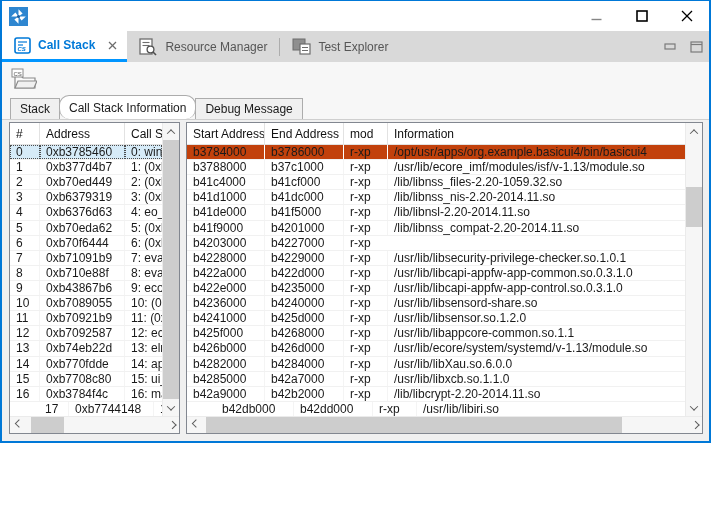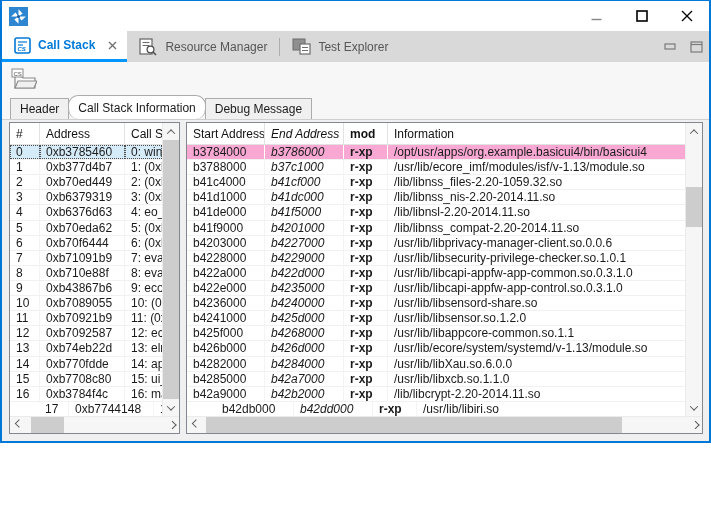--- a/index.html
+++ b/index.html
@@ -50,26 +50,26 @@
   .row { flex:1 1 0; display:flex; min-height:0; border-bottom:1px solid #f1f1f1; align-items:stretch; }
   .row:last-child { border-bottom:none;margin-left:29px; }
   .row .cell { display:flex; align-items:center; padding-left:6px; white-space:nowrap; overflow:hidden;
                border-right:1px solid #f4f4f4; }
   .row .cell:last-child, .hdr .cell:last-child { border-right:none; }
 
   .lt .c0 { width:30px; flex:0 0 auto; }
   .lt .c1 { width:85px; flex:0 0 auto; }
   .lt .c2 { flex:1 1 auto; }
   .rt .c0 { width:78px; flex:0 0 auto; }
-  .rt .c1 { width:79px; flex:0 0 auto;font-style:italic; }
-  .rt .c2 { width:44px; flex:0 0 auto;font-weight:bold; }
+  .rt .c1 { width:79px; flex:0 0 auto; }
+  .rt .c2 { width:44px; flex:0 0 auto; }
   .rt .c3 { flex:1 1 auto; }
 
   .row.sel-blue .cell { background:#d6ebf8; outline:1px dotted #4c4c4c; outline-offset:-1px; border-right-color:#bcd9ec; }
-  .row.sel-yellow .cell { background:#f9a8d4; border-right-color:#ffffff; }
+  .row.sel-yellow .cell { background:#c2410c; border-right-color:#ffffff; }
 
   
   .vscroll { width:17px; flex:0 0 auto; background:#f6f6f6; border-left:1px solid #ebebeb;
              display:flex; flex-direction:column; }
   .sb-btn { height:17px; width:100%; display:flex; align-items:center; justify-content:center; flex:0 0 auto; }
   .vtrack { flex:1 1 auto; position:relative; }
   .vthumb { position:absolute; left:0; width:100%; background:#cdcdcd; }
   .lt .vthumb { top:0; bottom:0; }
   .rt .vthumb { top:47px; height:40px; }
   .hscroll { height:17px; flex:0 0 auto; background:#f6f6f6; border-top:1px solid #ebebeb; display:flex; }
@@ -175,21 +175,21 @@
         <path d="M4 8 L10 8 L12 10 L24 10 L24 20 L4 20 Z" fill="#fbfbfb" stroke="#8a8a8a" stroke-width="1.2"></path>
         <path d="M4 20 L7 13 L26 13 L23 20 Z" fill="#f0f0f0" stroke="#8a8a8a" stroke-width="1.2"></path>
         <rect x="1" y="1" width="11" height="8" fill="#ffffff" stroke="#8a8a8a" stroke-width="1"></rect>
         <text x="2.5" y="7.5" font-size="6" fill="#555555" font-family="Liberation Sans, sans-serif">CS</text>
       </svg>
     </div>
   </div>
 
   <div class="subtabs">
     <div class="stab">
-      <span>Header</span>
+      <span>Stack</span>
     </div>
     <div class="stab active">
       <span>Call Stack Information</span>
     </div>
     <div class="stab">
       <span>Debug Message</span>
     </div>
   </div>
 
   <div class="page">
@@ -363,21 +363,20 @@
               <div class="row">
                 <div class="cell c0">b41f9000</div>
                 <div class="cell c1">b4201000</div>
                 <div class="cell c2">r-xp</div>
                 <div class="cell c3">/lib/libnss_compat-2.20-2014.11.so</div>
               </div>
               <div class="row">
                 <div class="cell c0">b4203000</div>
                 <div class="cell c1">b4227000</div>
                 <div class="cell c2">r-xp</div>
-                <div class="cell c3">/usr/lib/libprivacy-manager-client.so.0.0.6</div>
               </div>
               <div class="row">
                 <div class="cell c0">b4228000</div>
                 <div class="cell c1">b4229000</div>
                 <div class="cell c2">r-xp</div>
                 <div class="cell c3">/usr/lib/libsecurity-privilege-checker.so.1.0.1</div>
               </div>
               <div class="row">
                 <div class="cell c0">b422a000</div>
                 <div class="cell c1">b422d000</div>

